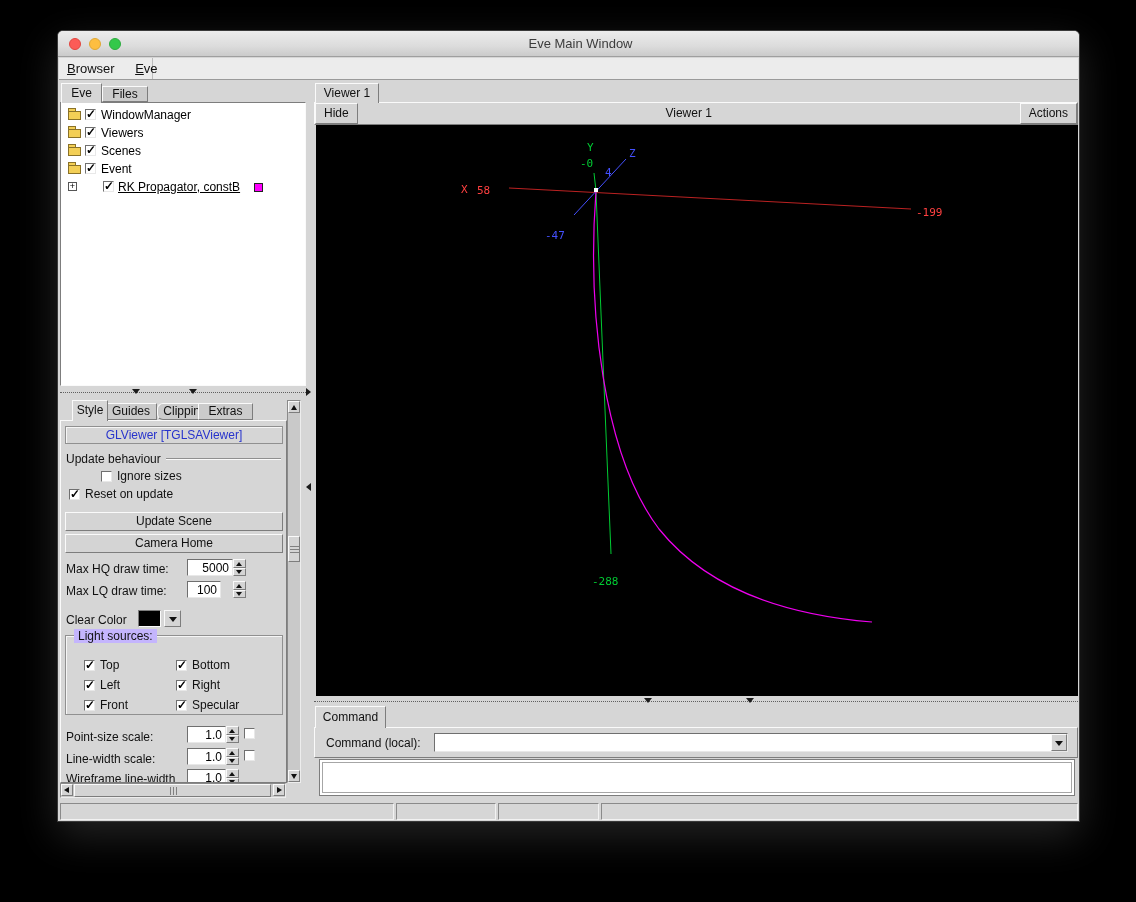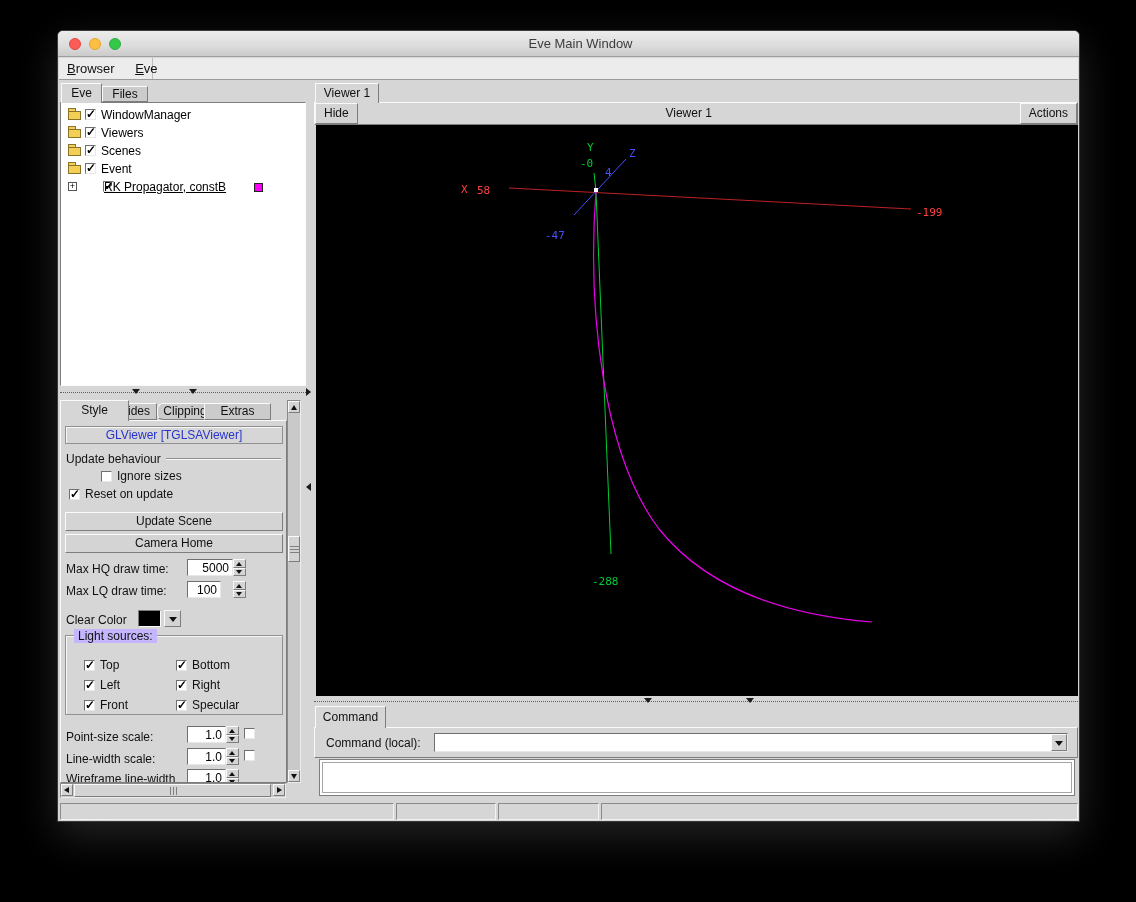--- a/index.html
+++ b/index.html
@@ -127,35 +127,35 @@
       <span class="tree-label" style="left:40px;top:0;">Scenes</span>
     </div>
     <div class="tree-row">
       <span class="folder" style="left:7px;top:5px;"></span>
       <span class="cb checked" style="left:24px;top:3px;"></span>
       <span class="tree-label" style="left:40px;top:0;">Event</span>
     </div>
     <div class="tree-row">
       <span class="expander" style="left:7px;top:4px;">+</span>
       <span class="cb checked" style="left:42px;top:3px;"></span>
-      <span class="tree-label u" style="left:43px;top:0;">RK Propagator, constB</span>
+      <span class="tree-label u" style="left:57px;top:0;">RK Propagator, constB</span>
       <svg style="left:193px;top:5px;" width="9" height="9">
           <rect x="0.5" y="0.5" width="8" height="8" stroke="#222" fill="#ff00ff"></rect>
         </svg>
     </div>
   </div>
 
   <div class="dotline" style="left:2px;width:246px;top:361px;right:auto;"></div>
   <span class="arr-down" style="left:74px;top:358px;"></span>
   <span class="arr-down" style="left:131px;top:358px;"></span>
 
-  <div class="tab active" style="left:2px;top:369px;width:69px;height:21px;">Style</div>
+  <div class="tab active" style="left:14px;top:369px;width:36px;height:21px;">Style</div>
   <div class="tab inactive" style="left:47px;top:372px;width:52px;height:17px;">Guides</div>
   <div class="tab inactive" style="left:99px;top:372px;width:56px;height:17px;border-radius:6px;">Clipping</div>
-  <div class="tab inactive" style="left:146px;top:372px;width:67px;height:17px;">Extras</div>
+  <div class="tab inactive" style="left:140px;top:372px;width:55px;height:17px;">Extras</div>
 
   <div class="style-panel">
     <div class="gl-box etched">GLViewer [TGLSAViewer]</div>
 
     <div class="ub-row">
       <span>Update behaviour</span>
       <span class="ub-line"></span>
     </div>
 
     <div class="cbrow" style="left:16px;top:48px;padding-left:24px;">

